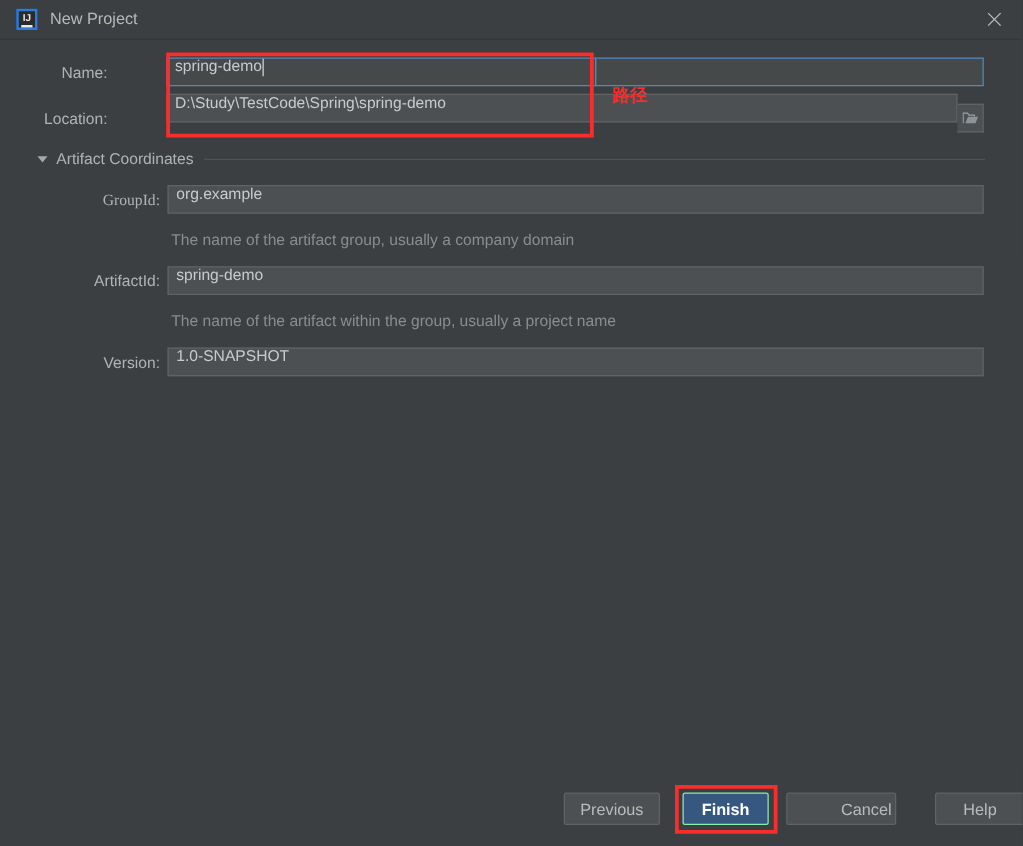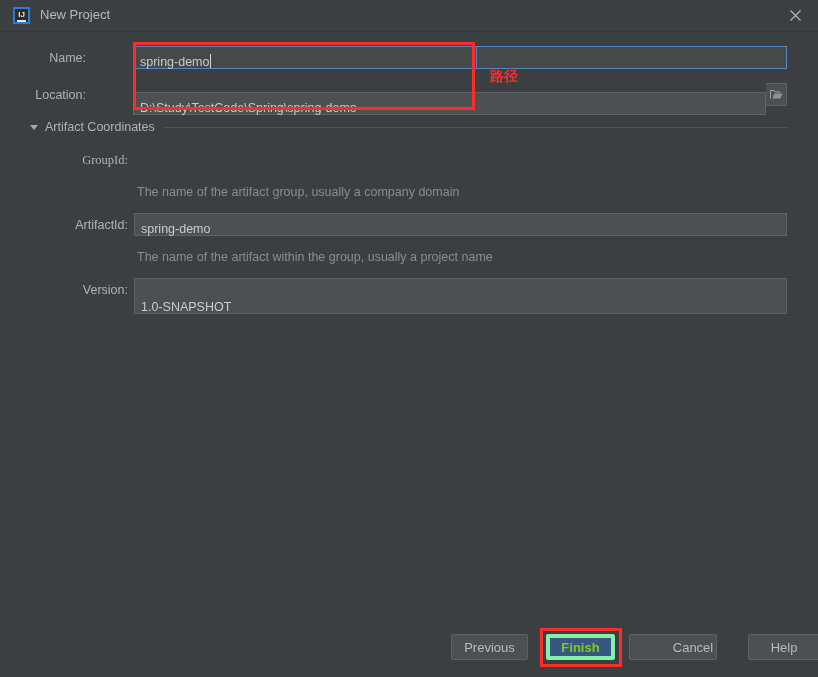--- a/index.html
+++ b/index.html
@@ -83,21 +83,21 @@
   }
   .text-field {
     position: absolute;
     background: #4c5052;
     border: 1px solid #5e6366;
     color: #c8cbcd;
     font-size: 12.5px;
     font-family: "Liberation Sans", sans-serif;
     padding: 0 12px 0 6px;
     display: flex;
-    align-items: flex-end;
+    align-items: flex-start;
     line-height: 1;
   }
   .text-field.focused {
     border: 1px solid #5486bf;
     background: #45494a;
   }
   .caret {
     display: inline-block;
     width: 1px;
     height: 14px;
@@ -162,22 +162,22 @@
     color: #bbbbbb;
     font-size: 13px;
     font-family: "Liberation Sans", sans-serif;
     display: flex;
     align-items: center;
     justify-content: center;
     cursor: pointer;
   }
   .btn.primary {
     background: #365880;
-    border: 4px solid #86efac;
-    color: #84cc16;
+    border: 1px solid #86efac;
+    color: #ffffff;
     font-weight: bold;
   }
 
   
   .annot-box {
     position: absolute;
     border: 3px solid #fa2d2d;
     pointer-events: none;
   }
   .annot-text {
@@ -208,47 +208,50 @@
   </div>
 
   <div class="form-label" style="left:14px; top:51px; width:72px;">Name:</div>
   <div class="text-field focused" style="left:476px; top:46px; width:311px; height:23px;"></div>
   <div class="text-field focused" style="left:133px; top:46px; width:344px; height:23px;">
     <span>spring-demo</span>
       <span class="caret"></span>
   </div>
 
   <div class="form-label" style="left:14px; top:88px; width:72px;">Location:</div>
-  <div class="text-field" style="left:133px; top:92px; width:633px; height:23px;">
+  <div class="text-field" style="left:133px; top:75px; width:633px; height:23px;">
     <span>D:\Study\TestCode\Spring\spring-demo</span>
   </div>
   <div class="browse-btn" style="left:766px; top:83px; width:21px; height:23px;">
     <svg width="13" height="11" viewBox="0 0 13 11">
       <path d="M0.5 9.5 L0.5 1.5 L4 1.5 L5.2 3 L9.5 3 L9.5 4.2" stroke="#9aa0a3" stroke-width="1" fill="none"></path>
       <path d="M2.3 9.5 L4.4 4.4 L12.5 4.4 L10.4 9.5 Z" fill="#8d9396"></path>
     </svg>
   </div>
 
   <div class="section-header">
     <span class="tri"></span>
     <span class="section-title">Artifact Coordinates</span>
     <span class="section-rule"></span>
   </div>
 
   <div class="form-label" style="left:14px; top:153px; width:114px;font-family:Liberation Serif, serif;">GroupId:</div>
+  <div class="text-field" style="left:134px; top:148px; width:653px; height:23px;">
+    <span>org.example</span>
+  </div>
   <div class="hint" style="left:137px; top:185px;">The name of the artifact group, usually a company domain</div>
 
   <div class="form-label" style="left:14px; top:218px; width:114px;">ArtifactId:</div>
   <div class="text-field" style="left:134px; top:213px; width:653px; height:23px;">
     <span>spring-demo</span>
   </div>
   <div class="hint" style="left:137px; top:250px;">The name of the artifact within the group, usually a project name</div>
 
   <div class="form-label" style="left:14px; top:283px; width:114px;">Version:</div>
-  <div class="text-field" style="left:134px; top:278px; width:653px; height:36px;">
+  <div class="text-field" style="left:134px; top:278px; width:653px; height:23px;">
     <span>1.0-SNAPSHOT</span>
   </div>
 
   <div class="btn" style="left:451px; top:634px; width:77px;">Previous</div>
   <div class="btn primary" style="left:546px; top:634px; width:69px;">Finish</div>
   <div class="btn" style="left:629px; top:634px; width:88px;padding-left:40px;">Cancel</div>
   <div class="btn" style="left:716px; top:634px; width:72px;margin-left:32px;">Help</div>
 
   <div class="annot-box" style="left:133px; top:42px; width:342px; height:68px;"></div>
   <div class="annot-text" style="left:490px; top:68px;">路径</div>

